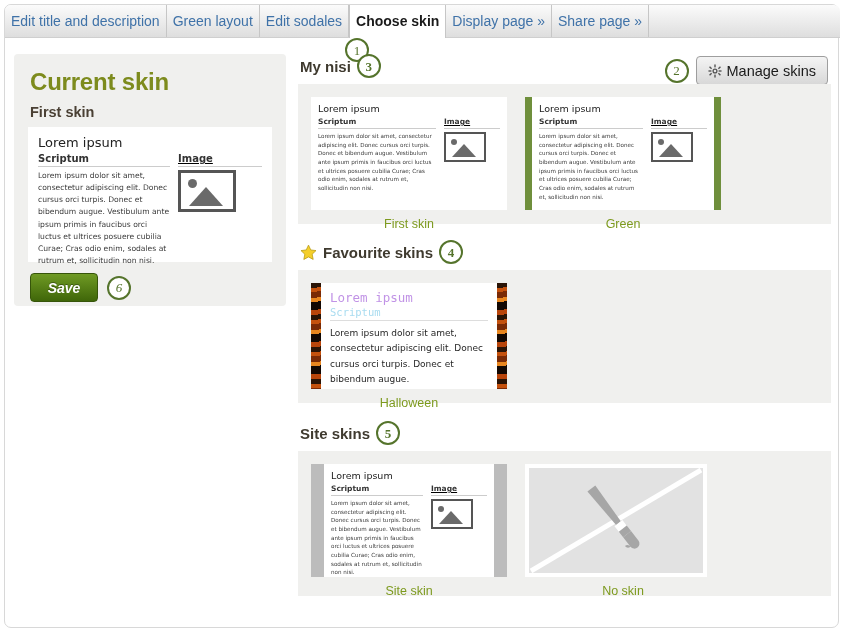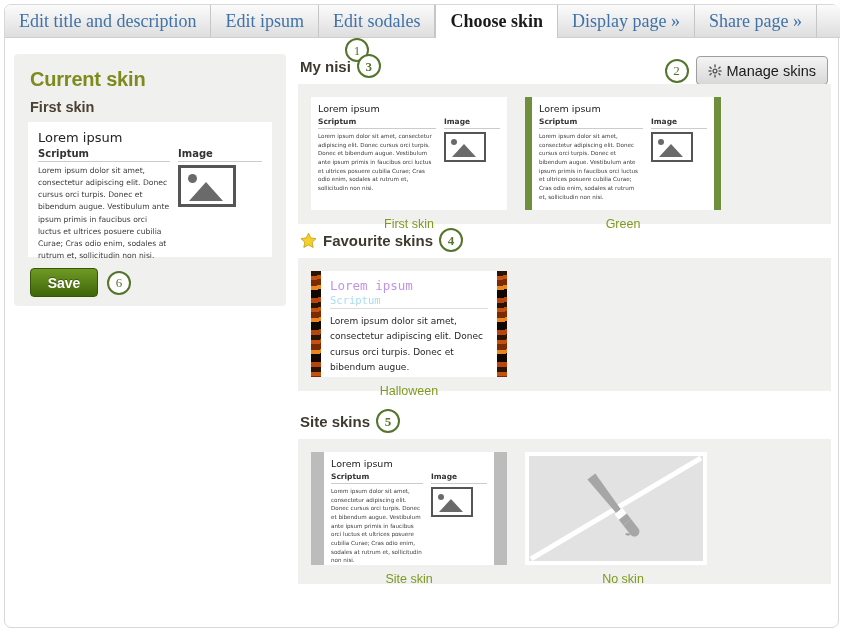--- a/index.html
+++ b/index.html
@@ -20,26 +20,25 @@
 
   
   #tabbar {
     position:absolute; left:0; top:0; width:835px; height:33px;
     background: linear-gradient(#fbfbfb, #dedede);
     border-top-left-radius:6px; border-top-right-radius:6px;
     border-bottom:1px solid #cfcfcf;
     display:flex; align-items:stretch;
   }
   .tab {
-    display:flex; align-items:center; padding:0 14px;
-    font-size:18px; color:#3f72a8;
+    display:flex; align-items:center; padding:0 6px;
+    font-size:14px; color:#3f72a8;
     border-right:1px solid #c6c6c6;
     cursor:pointer; white-space:nowrap;
     background:transparent;
-    font-family:Liberation Serif, serif;
   }
   .tab.active {
     background:#ffffff; color:#1a1a1a; font-weight:bold;
     border-right:1px solid #c6c6c6;
     border-left:1px solid #c6c6c6;
     margin-bottom:-1px; padding-bottom:1px;
   }
   .tab-filler { flex:1 1 auto; border-right:none; }
 
   
@@ -53,31 +52,31 @@
   }
   .badge-abs { position:absolute; }
 
   
   #current-skin-panel {
     position:absolute; left:9px; top:49px; width:272px; height:252px;
     background:#f0f0ee; border-radius:4px;
     padding:14px 14px 0 14px;
   }
   #current-skin-title {
-    font-size:20px; font-weight:bold; color:#7d8b1d;
+    font-size:24px; font-weight:bold; color:#7d8b1d;
     margin:0 0 8px 2px; letter-spacing:-0.2px;
   }
   #current-skin-name {
     font-size:14.5px; font-weight:bold; color:#4a4034;
     margin:0 0 7px 2px;
   }
   #current-skin-thumb-wrap {
     width:244px; height:135px; background:#fff; padding:8px 10px;
   }
-  .save-row { display:flex; align-items:center; gap:9px; margin-top:11px; margin-left:2px; }
+  .save-row { display:flex; align-items:center; gap:9px; margin-top:11px; margin-left:2px;font-style:italic; }
   #save-button {
     display:inline-flex; align-items:center; justify-content:center;
     width:68px; height:29px;
     background: linear-gradient(#6f9a24, #3f6609);
     border:1px solid #36550a; border-radius:4px;
     color:#fff; font-size:14px; font-weight:bold;
     text-shadow:0 -1px 0 rgba(0,0,0,.35);
     cursor:pointer;
   }
 
@@ -112,21 +111,21 @@
     margin-top:7px;
   }
 
   
   .mini { background:#fff; display:flex; height:113px; overflow:hidden; }
   .mini .side { flex:0 0 auto; height:100%; }
   .mini .inner { flex:1 1 auto; padding:6px 7px 0 7px; overflow:hidden; }
   .mini-title { font-size:9.5px; color:#222; margin-bottom:3px; font-family:"DejaVu Sans", sans-serif; }
   .mini-cols { display:flex; gap:8px; }
   .mini-colA { flex:1 1 auto; }
-  .mini-colB { flex:0 0 56px; }
+  .mini-colB { flex:0 0 56px;text-decoration:underline; }
   .mini-sub {
     font-size:7.5px; font-weight:bold; color:#333;
     border-bottom:1px solid #ccc; padding-bottom:2px; margin-bottom:3px;
     font-family:"DejaVu Sans", sans-serif;
   }
   .mini-body { font-size:5.6px; line-height:1.55; color:#3a3a3a; font-family:"DejaVu Sans", sans-serif; }
   .img-ph {
     width:42px; height:30px; border:2px solid #555; background:#fff;
     position:relative; margin-top:2px;
   }
@@ -176,21 +175,21 @@
 </head>
 <body>
 
 <div id="page-frame">
 
   <div id="tabbar">
     <div class="tab">
         <span>Edit title and description</span>
       </div>
     <div class="tab">
-        <span>Edit ipsum</span>
+        <span>Green layout</span>
       </div>
     <div class="tab">
         <span>Edit sodales</span>
       </div>
     <div class="tab active">
         <span>Choose skin</span>
       </div>
     <div class="tab">
         <span>Display page »</span>
       </div>
@@ -302,21 +301,21 @@
                 <div class="img-ph"></div>
               </div>
             </div>
           </div>
           <div class="side" style="width:7px; background:#6f8f3c;"></div>
         </div>
         <div class="skin-caption">Green</div>
       </div>
     </div>
 
-    <div class="section-head" style="margin-top:4px;">
+    <div class="section-head" style="margin-top:16px;">
       <svg class="star" viewBox="0 0 24 24">
         <polygon points="12,1.6 15.2,8.4 22.6,9.3 17.2,14.4 18.6,21.8 12,18.2 5.4,21.8 6.8,14.4 1.4,9.3 8.8,8.4" fill="#f5cf2a" stroke="#b89a12" stroke-width="1.1" stroke-linejoin="round"></polygon>
       </svg>
       <span>Favourite skins</span>
       <span class="badge">
         <span>4</span>
       </span>
     </div>
     <div class="section-body" style="height:133px;">
       <div class="skin-card">

